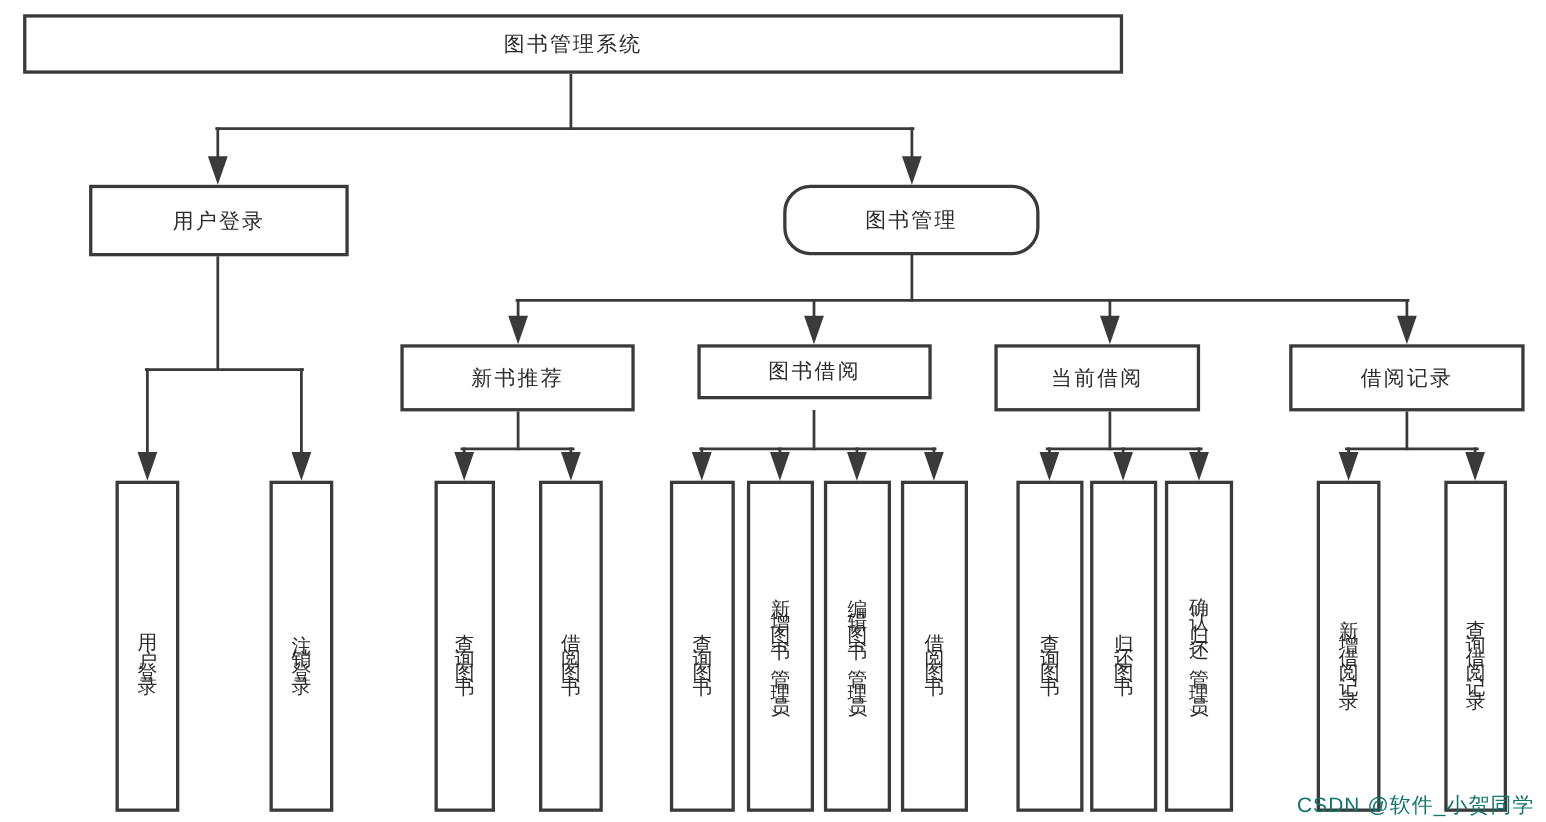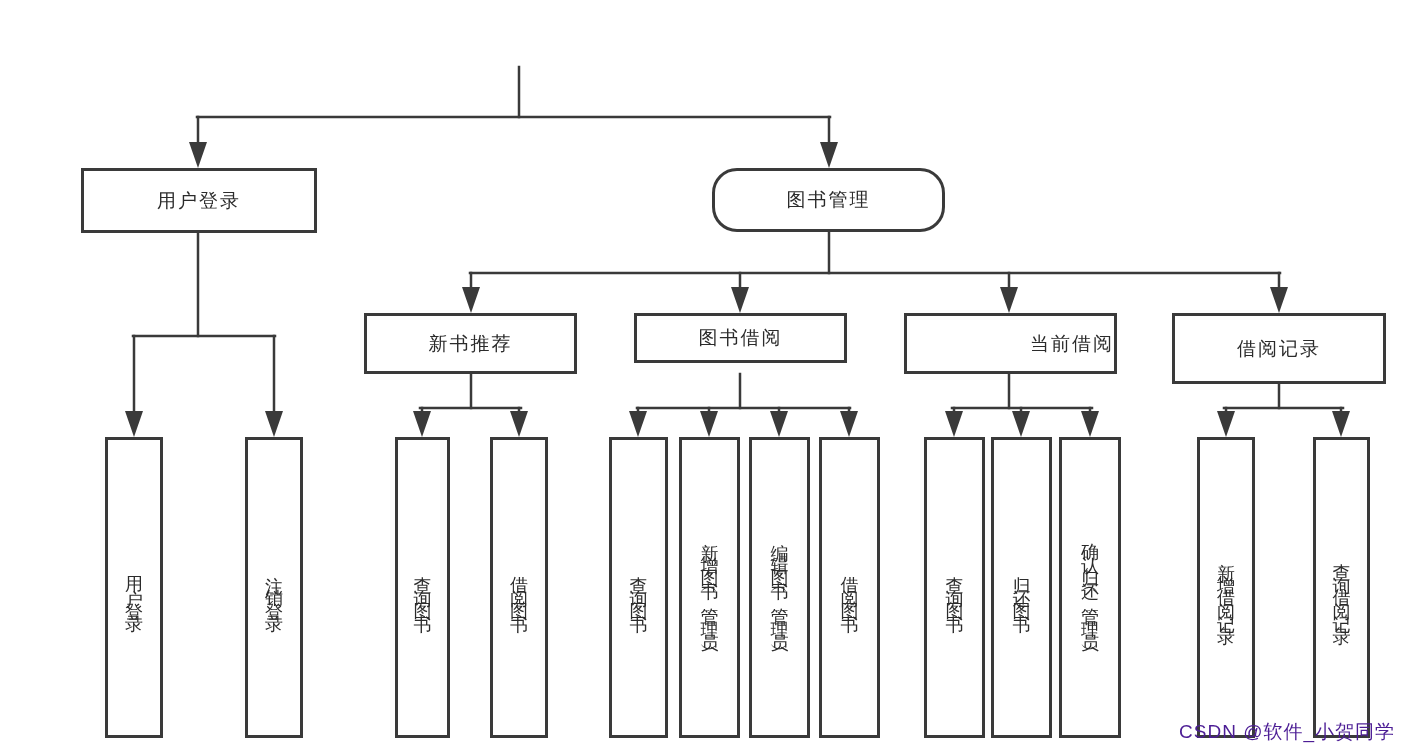--- a/index.html
+++ b/index.html
@@ -40,21 +40,21 @@
     line-height: 1;
     letter-spacing: 13px;
     color: #2b2b2b;
   }
   .watermark {
     position: absolute;
     right: 10px;
     bottom: 2px;
     font-size: 19px;
     letter-spacing: 1px;
-    color: #4c1d95;
+    color: #0f766e;
     z-index: 3;
     white-space: nowrap;
   }
 </style>
 </head>
 <body>
 
 <div class="canvas">
 
   <svg id="connectors" xmlns="http://www.w3.org/2000/svg">
@@ -105,38 +105,41 @@
       <line x1="1021" y1="408" x2="1021" y2="419" stroke="#3a3a3a" stroke-width="2.5" stroke-linecap="square"></line>
       <polygon points="1021,437 1012,411 1030,411" fill="#3a3a3a"></polygon>
       <line x1="1090" y1="408" x2="1090" y2="419" stroke="#3a3a3a" stroke-width="2.5" stroke-linecap="square"></line>
       <polygon points="1090,437 1081,411 1099,411" fill="#3a3a3a"></polygon>
       <line x1="1226" y1="408" x2="1226" y2="419" stroke="#3a3a3a" stroke-width="2.5" stroke-linecap="square"></line>
       <polygon points="1226,437 1217,411 1235,411" fill="#3a3a3a"></polygon>
       <line x1="1341" y1="408" x2="1341" y2="419" stroke="#3a3a3a" stroke-width="2.5" stroke-linecap="square"></line>
       <polygon points="1341,437 1332,411 1350,411" fill="#3a3a3a"></polygon>
     </svg>
 
+  <div class="node h-label" style="left:21px; top:13px; width:1000px; height:54px;">
+    <span>图书管理系统</span>
+  </div>
 
   <div class="node h-label" style="left:81px; top:168px; width:236px; height:65px;">
     <span>用户登录</span>
   </div>
   <div class="node h-label" style="left:712px; top:168px; width:233px; height:64px;border-radius:25px;">
     <span>图书管理</span>
   </div>
 
   <div class="node h-label" style="left:364px; top:313px; width:213px; height:61px;">
     <span>新书推荐</span>
   </div>
   <div class="node h-label" style="left:634px; top:313px; width:213px; height:50px;">
     <span>图书借阅</span>
   </div>
-  <div class="node h-label" style="left:904px; top:313px; width:213px; height:61px;justify-content:flex-end;">
+  <div class="node h-label" style="left:904px; top:313px; width:187px; height:61px;">
     <span>当前借阅</span>
   </div>
-  <div class="node h-label" style="left:1172px; top:313px; width:214px; height:71px;">
+  <div class="node h-label" style="left:1172px; top:313px; width:214px; height:61px;">
     <span>借阅记录</span>
   </div>
 
   <div class="node leaf" style="left:105px; top:437px; width:58px; height:301px;">
     <span>用户登录</span>
   </div>
   <div class="node leaf" style="left:245px; top:437px; width:58px; height:301px;">
     <span>注销登录</span>
   </div>
 

